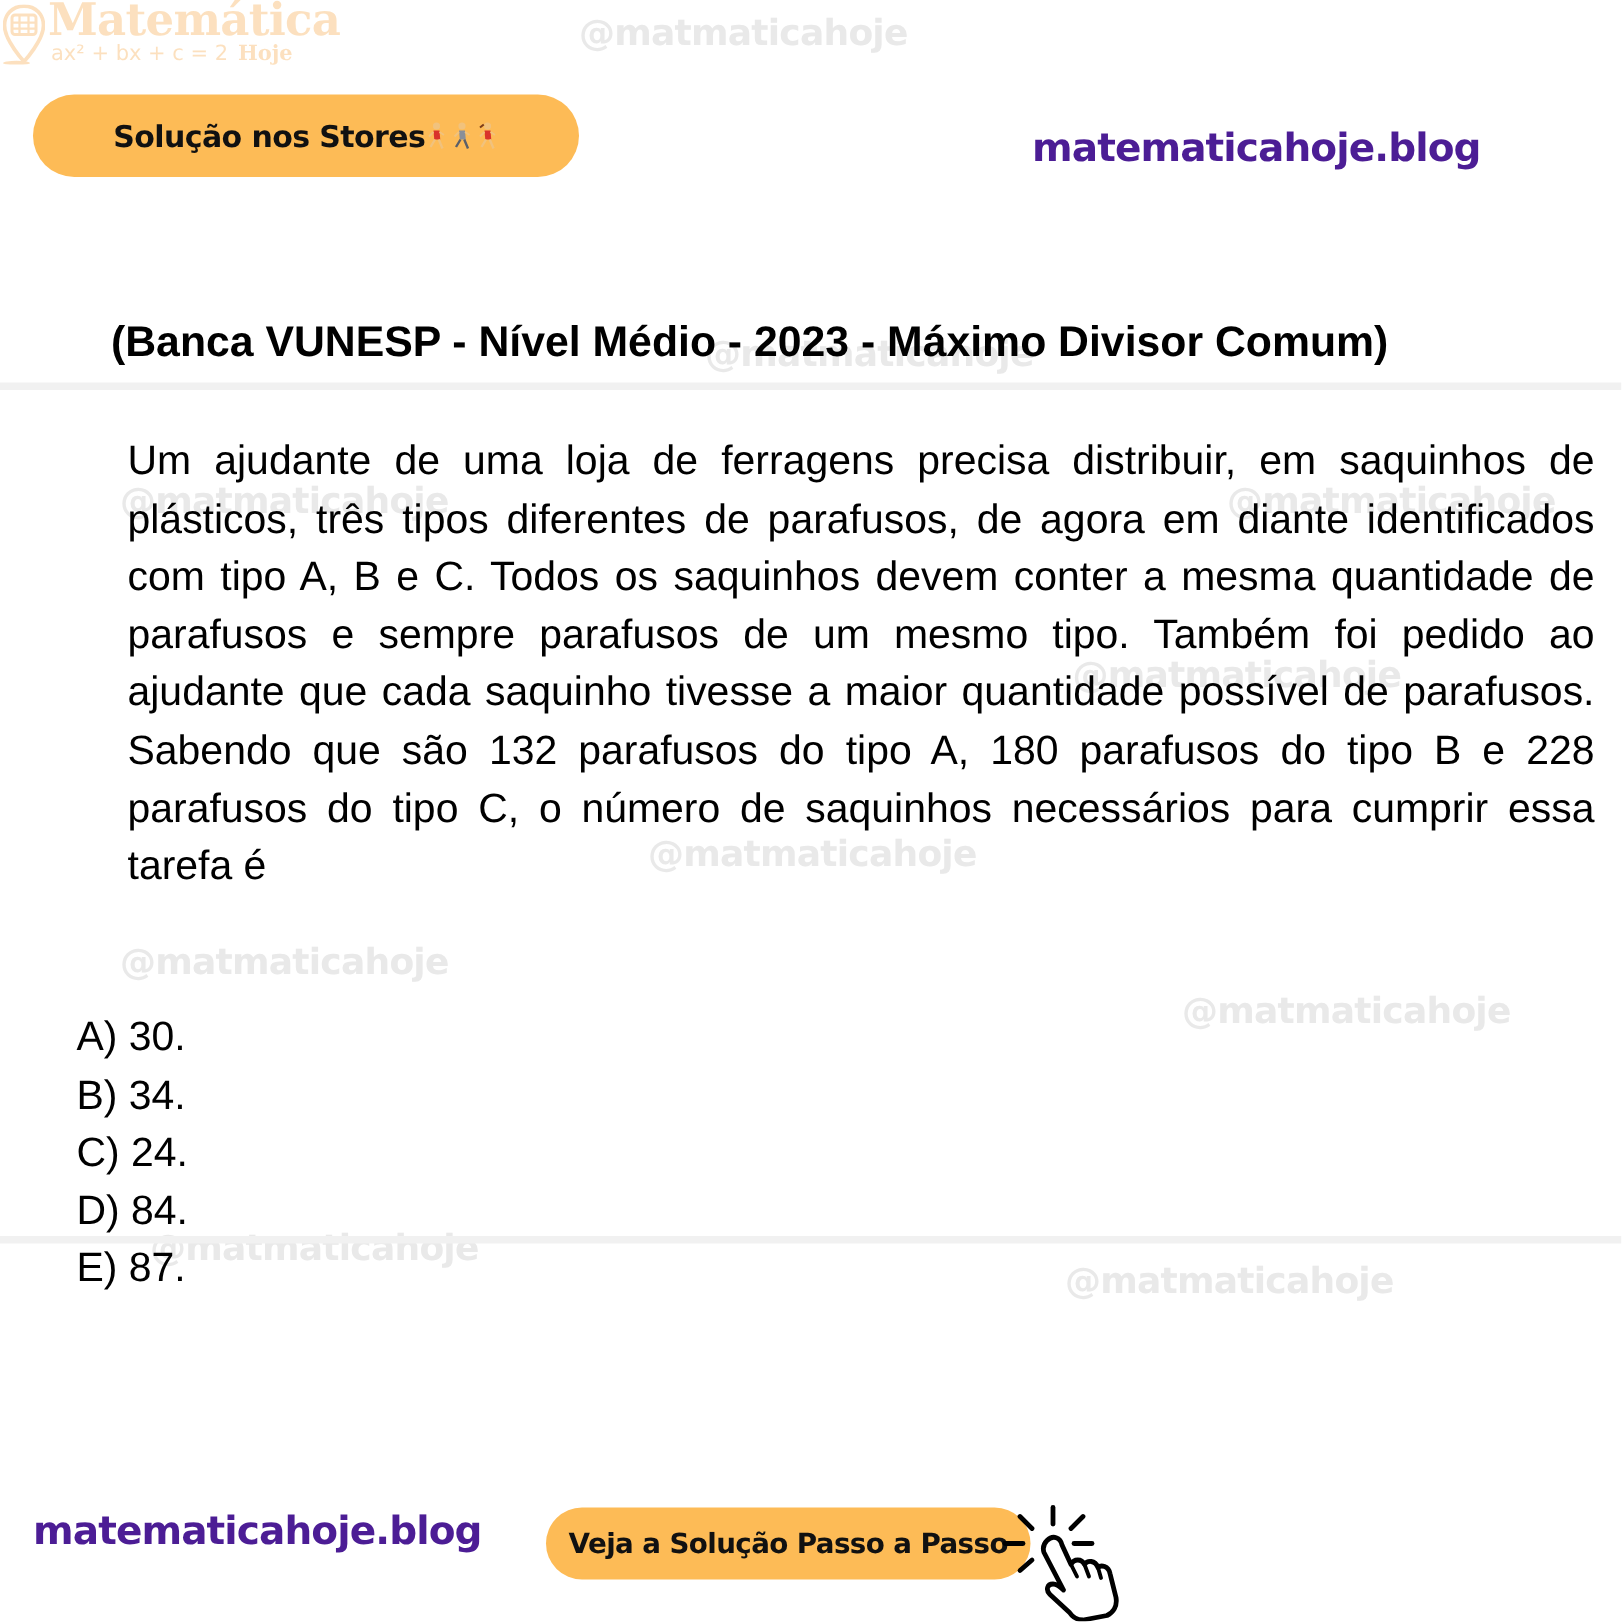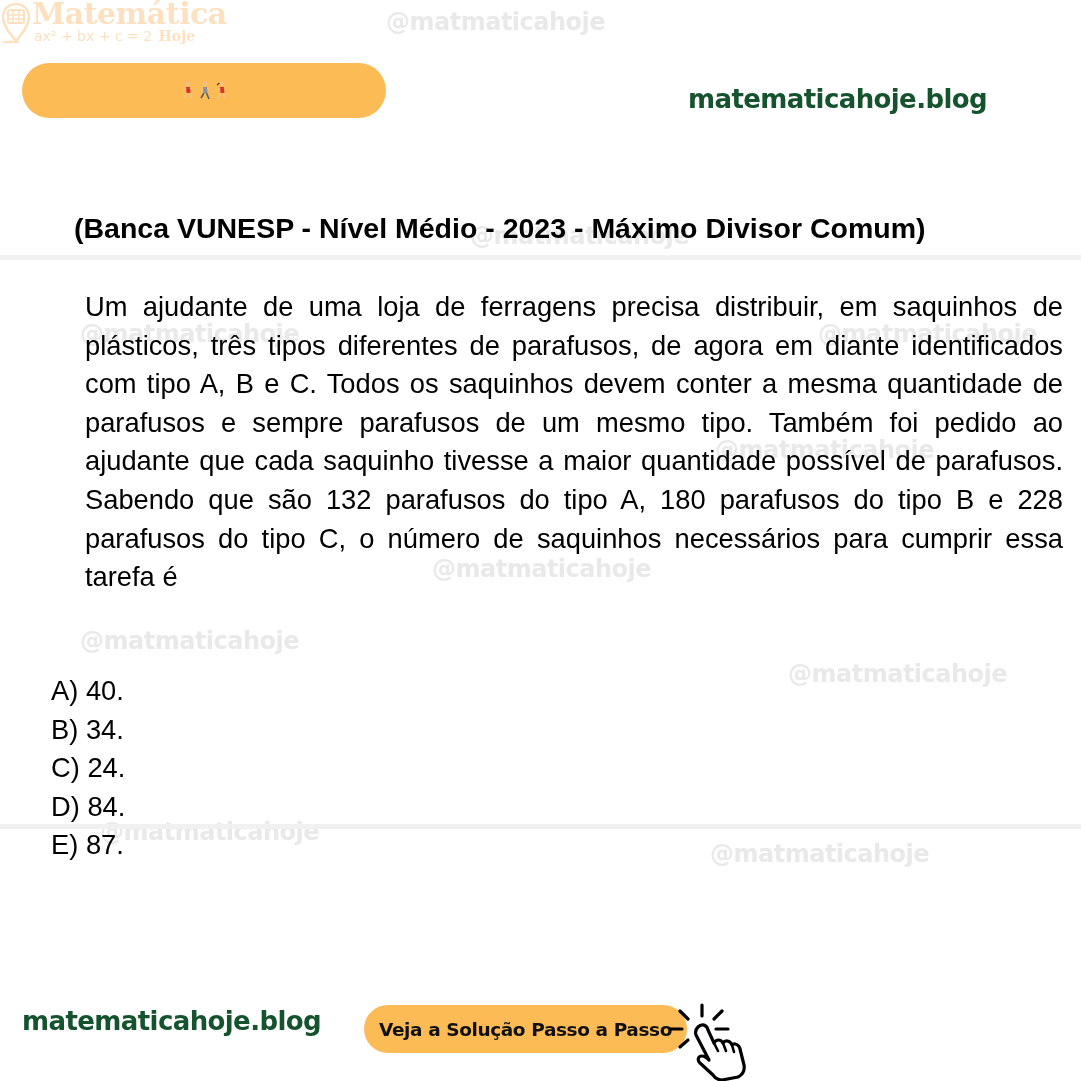--- a/index.html
+++ b/index.html
@@ -103,21 +103,21 @@
     .runner {
       display: inline-block;
       width: 13px; height: 20px;
       position: relative;
     }
 
     .blog-link {
       position: absolute;
       font-family: "DejaVu Sans", sans-serif;
       font-weight: bold;
-      color: #14532d;
+      color: #4c1d95;
       white-space: nowrap;
       letter-spacing: -0.6px;
       z-index: 2;
     }
     .blog-top {
       left: 688px; top: 84px;
       font-size: 26px;
     }
     .blog-bottom {
       left: 22px; top: 1006px;
@@ -200,20 +200,21 @@
 <div class="watermark" style="left:432px; top:555px;">@matmaticahoje</div>
 <div class="watermark" style="left:80px; top:627px;">@matmaticahoje</div>
 <div class="watermark" style="left:788px; top:660px;">@matmaticahoje</div>
 <div class="watermark" style="left:100px; top:818px;">@matmaticahoje</div>
 <div class="watermark" style="left:710px; top:840px;">@matmaticahoje</div>
 
 <div class="divider" style="top:255px;"></div>
 <div class="divider" style="top:824px;"></div>
 
 <div class="pill pill-top">
+  <span>Solução nos Stores</span>
   <span class="runners">
     <svg class="runner" viewBox="0 0 13 20">
       <circle cx="6" cy="3" r="2.4" fill="#f1c27d"></circle>
       <path d="M4 6 L8 6 L8.5 12 L4.5 12 Z" fill="#d9342b"></path>
       <path d="M5 12 L2 17 M7.5 12 L10 18" stroke="#f1c27d" stroke-width="1.6"></path>
       <path d="M4 7 L1 10 M8 7 L11 9" stroke="#f1c27d" stroke-width="1.3"></path>
     </svg>
     <svg class="runner" viewBox="0 0 13 20">
       <circle cx="6" cy="3" r="2.4" fill="#f1c27d"></circle>
       <path d="M4 6 L8 6 L8.5 12 L4.5 12 Z" fill="#8a8f99"></path>
@@ -228,21 +229,21 @@
       <path d="M4 7 L1 10 M8 7 L11 9" stroke="#f1c27d" stroke-width="1.3"></path>
     </svg>
   </span>
 </div>
 <a class="blog-link blog-top">matematicahoje.blog</a>
 
 <div class="title">(Banca VUNESP - Nível Médio - 2023 - Máximo Divisor Comum)</div>
 <div class="body-text">Um ajudante de uma loja de ferragens precisa distribuir, em saquinhos de plásticos, três tipos diferentes de parafusos, de agora em diante identificados com tipo A, B e C. Todos os saquinhos devem conter a mesma quantidade de parafusos e sempre parafusos de um mesmo tipo. Também foi pedido ao ajudante que cada saquinho tivesse a maior quantidade possível de parafusos. Sabendo que são 132 parafusos do tipo A, 180 parafusos do tipo B e 228 parafusos do tipo C, o número de saquinhos necessários para cumprir essa tarefa é</div>
 
 <div class="options">
-  <div class="option">A) 40.</div>
+  <div class="option">A) 30.</div>
   <div class="option">B) 34.</div>
   <div class="option">C) 24.</div>
   <div class="option">D) 84.</div>
   <div class="option">E) 87.</div>
 </div>
 
 <a class="blog-link blog-bottom">matematicahoje.blog</a>
 <div class="pill pill-bottom">
   <span>Veja a Solução Passo a Passo</span>
 </div>

